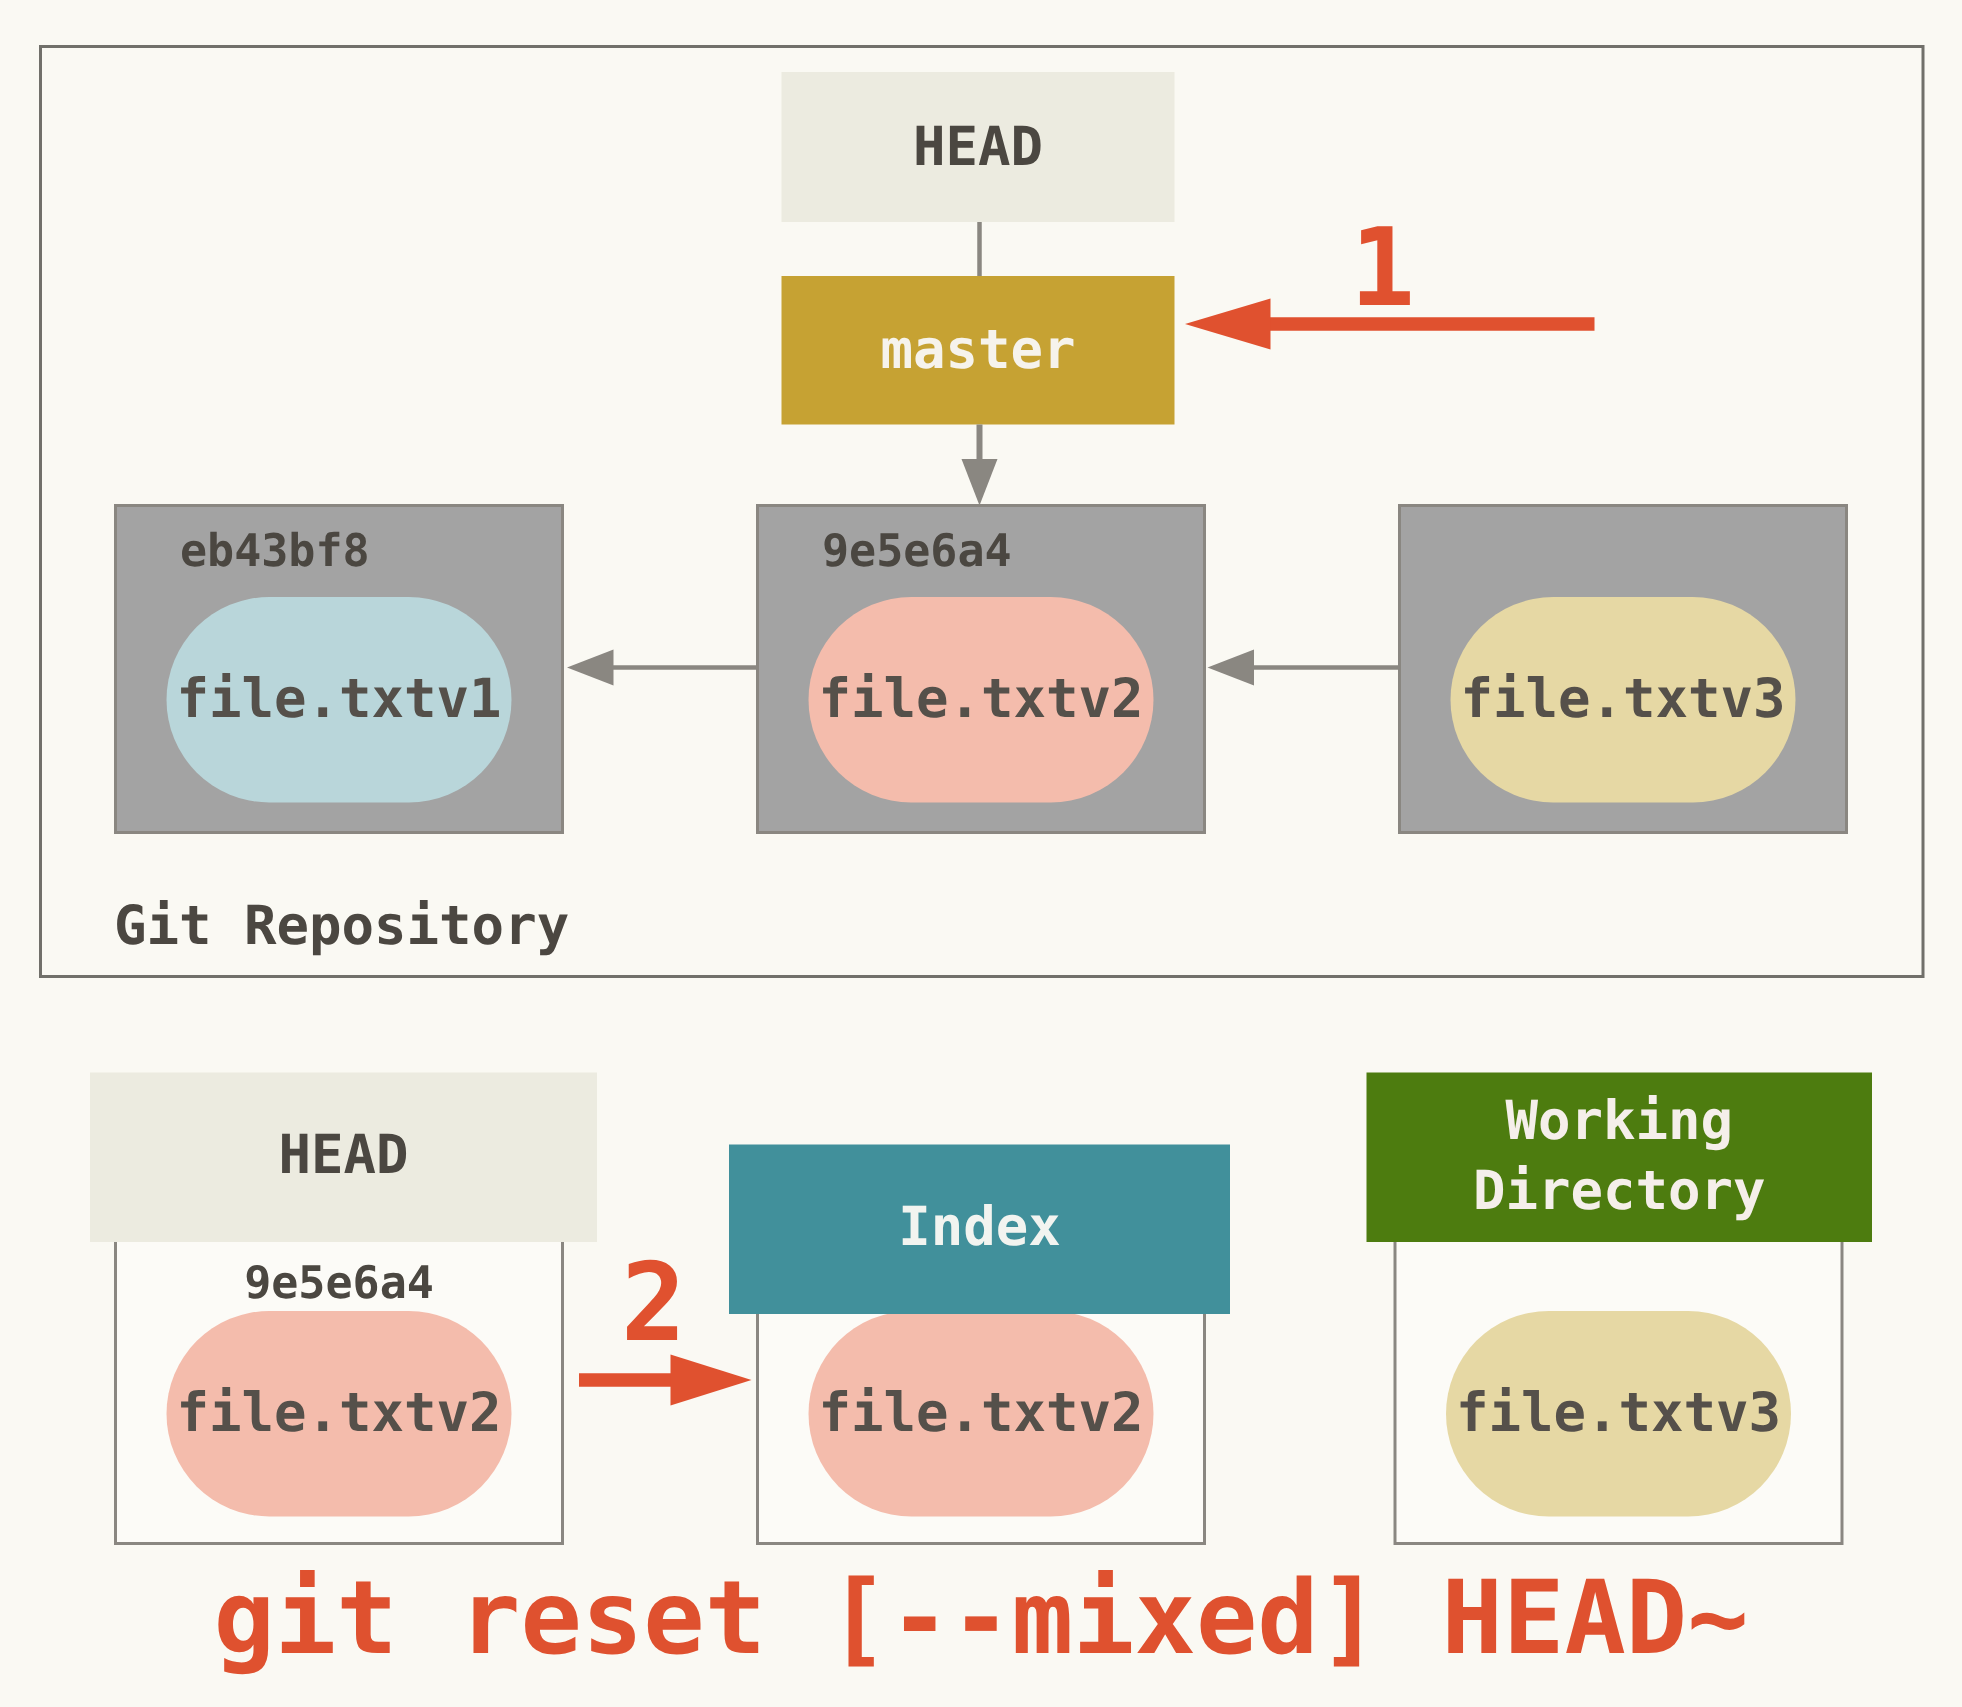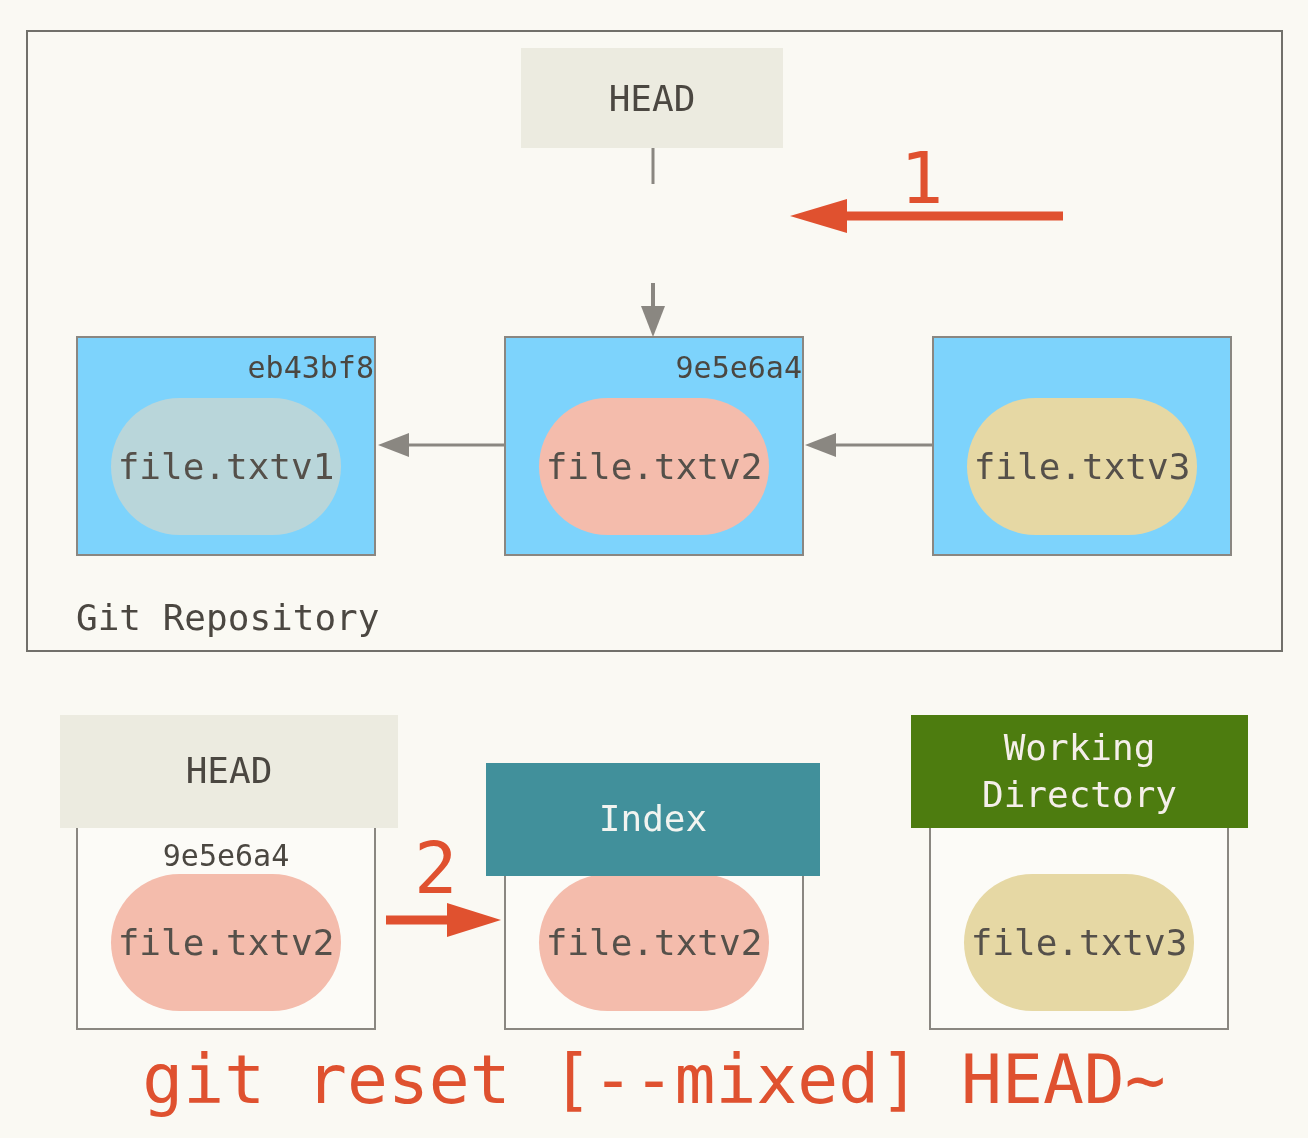--- a/index.html
+++ b/index.html
@@ -7,21 +7,21 @@
   body { font-family: "DejaVu Sans Mono", "Liberation Mono", monospace; }
 
   .canvas {
     position: relative;
     width: 1308px;
     height: 1138px;
     background: #FAF9F3;
     overflow: hidden;
   }
 
-  .abs { position: absolute; }
+  .abs { position: absolute; font-weight: bold; }
 
   
   .repo-box {
     left: 26px; top: 30px;
     width: 1257px; height: 622px;
     border: 2px solid #71706A;
     background: transparent;
   }
   .repo-label {
     position: absolute;
@@ -48,22 +48,23 @@
     width: 262px; height: 99px;
     background: #C6A233;
     color: #F6F3EC;
   }
 
   
   .commit-box {
     top: 336px;
     width: 300px; height: 220px;
     border: 2px solid #8A8781;
-    background: #7dd3fc;
-    text-align: right;
+    background: #a3a3a3;
+    text-align: left;
+    padding-left: 42px;
   }
   .commit-hash {
     margin-top: 12px;
     font-size: 30px;
     color: #4B4741;
   }
   .blob {
     position: absolute;
     left: 50%; transform: translateX(-50%);
     width: 230px; height: 137px;
@@ -133,20 +134,23 @@
 <div class="canvas">
 
   <div class="abs repo-box">
     <div class="repo-label">Git Repository</div>
   </div>
 
   <div class="abs ref-box head-ref">
     <span>HEAD</span>
   </div>
 
+  <div class="abs ref-box master-ref">
+    <span>master</span>
+  </div>
 
   <div class="abs commit-box" style="left:76px;">
     <div class="commit-hash">eb43bf8</div>
     <div class="blob blob-blue">
       <div>file.txt</div>
       <div>v1</div>
     </div>
   </div>
 
   <div class="abs commit-box" style="left:504px;">

